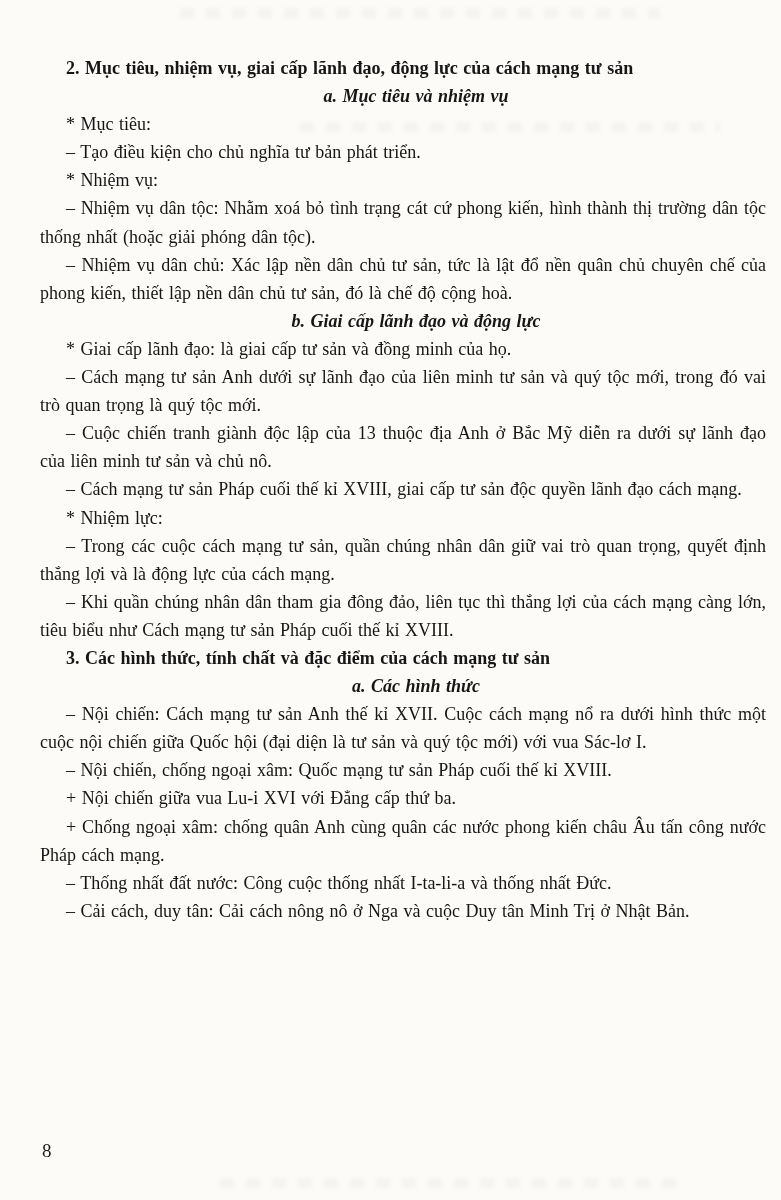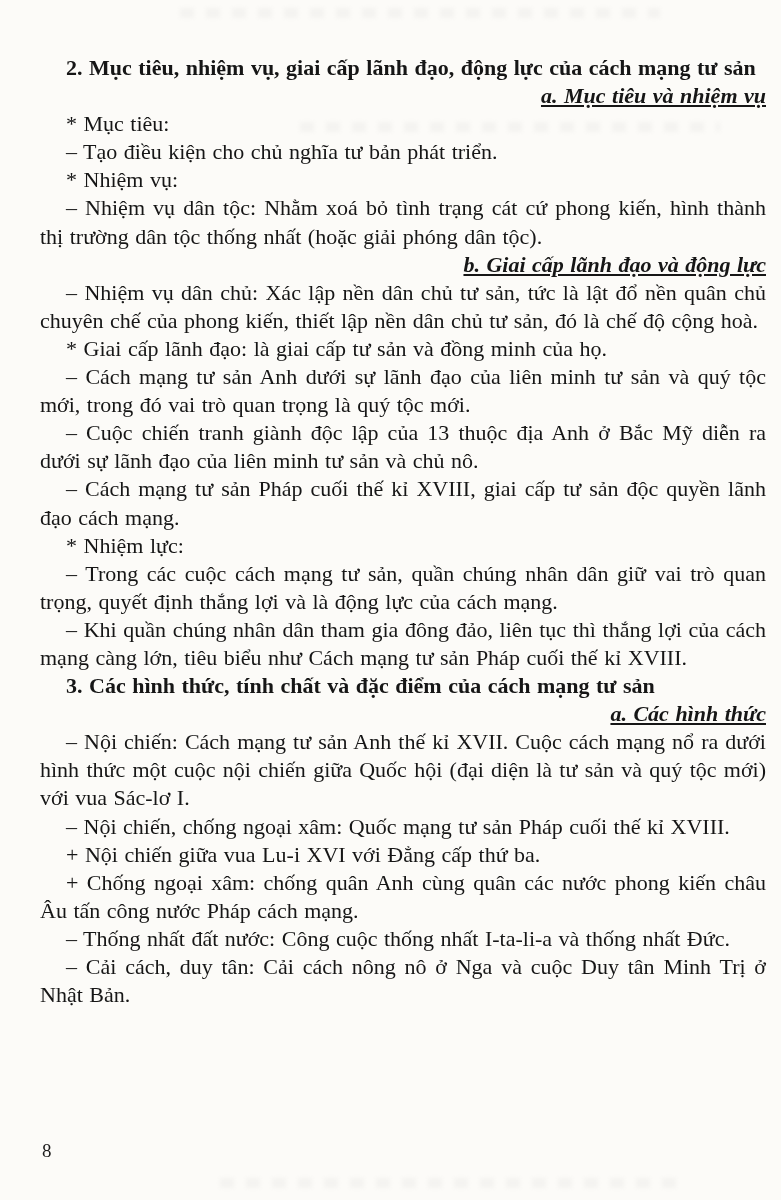--- a/index.html
+++ b/index.html
@@ -29,34 +29,33 @@
   .artifact-mid { top: 122px; left: 300px; width: 420px; }
   .artifact-bottom { top: 1178px; left: 220px; width: 460px; }
   .content {
     position: absolute;
     top: 54px;
     left: 40px;
     width: 726px;
   }
   .line {
     margin: 0;
-    font-size: 22px;
+    font-size: 18px;
     line-height: 28.1px;
     text-align: justify;
     text-indent: 26px;
     word-spacing: 1px;
   }
   .h1 {
     font-weight: bold;
   }
   .h2 {
     font-weight: bold;
     font-style: italic;
-    text-decoration: underline;
-    text-align: right;
+    text-align: center;
   }
   .page-number {
     position: absolute;
     left: 42px;
     top: 1140px;
     font-size: 19px;
     color: #1c1c1c;
   }
 </style>
 </head>
@@ -68,22 +67,22 @@
   <div class="scan-artifact artifact-mid"></div>
   <div class="scan-artifact artifact-bottom"></div>
 
   <div class="content">
     <p class="line h1">2. Mục tiêu, nhiệm vụ, giai cấp lãnh đạo, động lực của cách mạng tư sản</p>
     <p class="line h2">a. Mục tiêu và nhiệm vụ</p>
     <p class="line">* Mục tiêu:</p>
     <p class="line">– Tạo điều kiện cho chủ nghĩa tư bản phát triển.</p>
     <p class="line">* Nhiệm vụ:</p>
     <p class="line">– Nhiệm vụ dân tộc: Nhằm xoá bỏ tình trạng cát cứ phong kiến, hình thành thị trường dân tộc thống nhất (hoặc giải phóng dân tộc).</p>
+    <p class="line">– Nhiệm vụ dân chủ: Xác lập nền dân chủ tư sản, tức là lật đổ nền quân chủ chuyên chế của phong kiến, thiết lập nền dân chủ tư sản, đó là chế độ cộng hoà.</p>
     <p class="line h2">b. Giai cấp lãnh đạo và động lực</p>
-    <p class="line">– Nhiệm vụ dân chủ: Xác lập nền dân chủ tư sản, tức là lật đổ nền quân chủ chuyên chế của phong kiến, thiết lập nền dân chủ tư sản, đó là chế độ cộng hoà.</p>
     <p class="line">* Giai cấp lãnh đạo: là giai cấp tư sản và đồng minh của họ.</p>
     <p class="line">– Cách mạng tư sản Anh dưới sự lãnh đạo của liên minh tư sản và quý tộc mới, trong đó vai trò quan trọng là quý tộc mới.</p>
     <p class="line">– Cuộc chiến tranh giành độc lập của 13 thuộc địa Anh ở Bắc Mỹ diễn ra dưới sự lãnh đạo của liên minh tư sản và chủ nô.</p>
     <p class="line">– Cách mạng tư sản Pháp cuối thế kỉ XVIII, giai cấp tư sản độc quyền lãnh đạo cách mạng.</p>
     <p class="line">* Nhiệm lực:</p>
     <p class="line">– Trong các cuộc cách mạng tư sản, quần chúng nhân dân giữ vai trò quan trọng, quyết định thắng lợi và là động lực của cách mạng.</p>
     <p class="line">– Khi quần chúng nhân dân tham gia đông đảo, liên tục thì thắng lợi của cách mạng càng lớn, tiêu biểu như Cách mạng tư sản Pháp cuối thế kỉ XVIII.</p>
     <p class="line h1">3. Các hình thức, tính chất và đặc điểm của cách mạng tư sản</p>
     <p class="line h2">a. Các hình thức</p>
     <p class="line">– Nội chiến: Cách mạng tư sản Anh thế kỉ XVII. Cuộc cách mạng nổ ra dưới hình thức một cuộc nội chiến giữa Quốc hội (đại diện là tư sản và quý tộc mới) với vua Sác-lơ I.</p>

